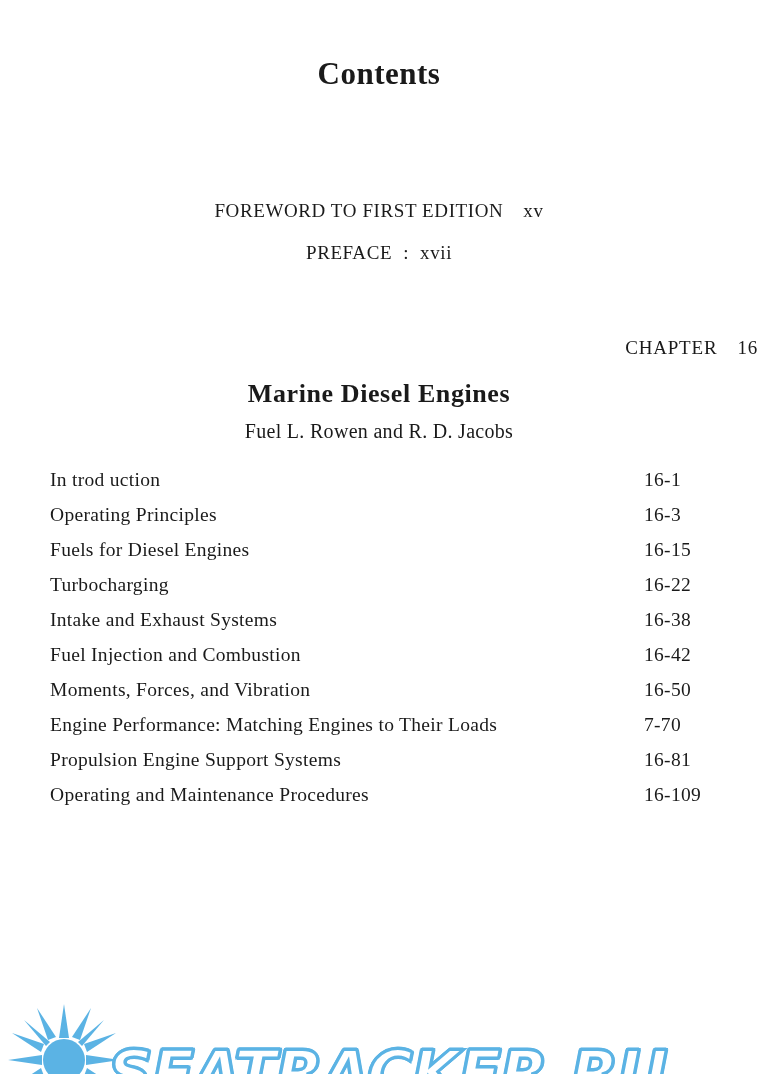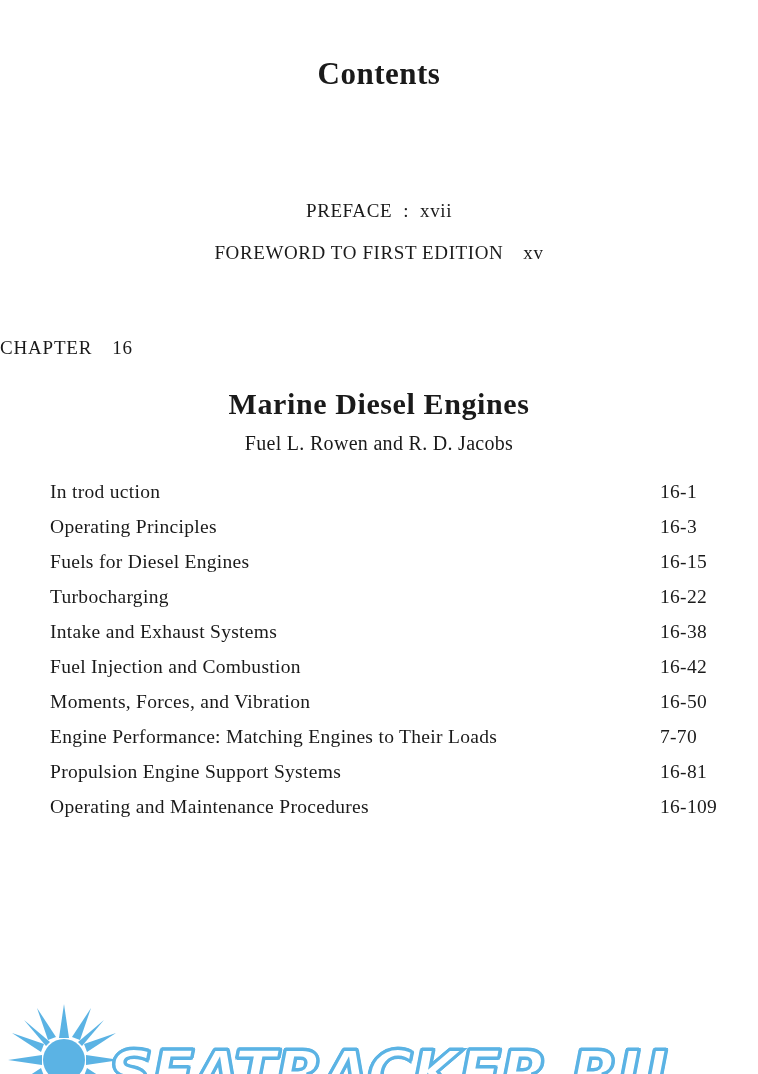--- a/index.html
+++ b/index.html
@@ -42,45 +42,45 @@
     width: 20px;
   }
   .fm-line .sp-med {
     display: inline-block;
     width: 11px;
   }
   .fm-page {
     display: inline-block;
   }
   .chapter-label {
-    text-align: left;
+    text-align: right;
     font-size: 19px;
     letter-spacing: 0.8px;
     margin-top: 73px;
   }
   .chapter-label .sp-wide {
     display: inline-block;
     width: 20px;
   }
   .chapter-title {
     text-align: center;
-    font-size: 30px;
+    font-size: 26px;
     font-weight: bold;
-    margin-top: 28px;
+    margin-top: 20px;
     letter-spacing: 0.6px;
   }
   .chapter-authors {
     text-align: center;
     font-size: 20px;
     margin-top: 11px;
     letter-spacing: 0.3px;
   }
   .toc {
     margin-top: 26px;
-    padding: 0 34px 0 50px;
+    padding: 0 50px 0 50px;
   }
   .toc-row {
     display: flex;
     align-items: baseline;
     font-size: 19.5px;
     margin-bottom: 13px;
     letter-spacing: 0.3px;
   }
   .toc-entry {
     flex: 0 1 auto;
@@ -127,24 +127,24 @@
 </style>
 </head>
 <body>
 
 <div class="page">
 
   <div class="page-title">Contents</div>
 
   <div class="front-matter">
     <div class="fm-line">
+      <span>FOREWORD    TO  FIRST    EDITION</span><span class="sp-wide"></span><span class="fm-page">xv</span>
+    </div>
+    <div class="fm-line">
       <span>PREFACE</span><span class="sp-med"></span><span>:</span><span class="sp-med"></span><span class="fm-page">xvii</span>
-    </div>
-    <div class="fm-line">
-      <span>FOREWORD    TO  FIRST    EDITION</span><span class="sp-wide"></span><span class="fm-page">xv</span>
     </div>
   </div>
 
   <div class="chapter-label">
     <span>CHAPTER</span><span class="sp-wide"></span><span>16</span>
   </div>
 
   <div class="chapter-title">Marine  Diesel  Engines</div>
   <div class="chapter-authors">Fuel  L.  Rowen  and  R.  D.  Jacobs</div>
 

